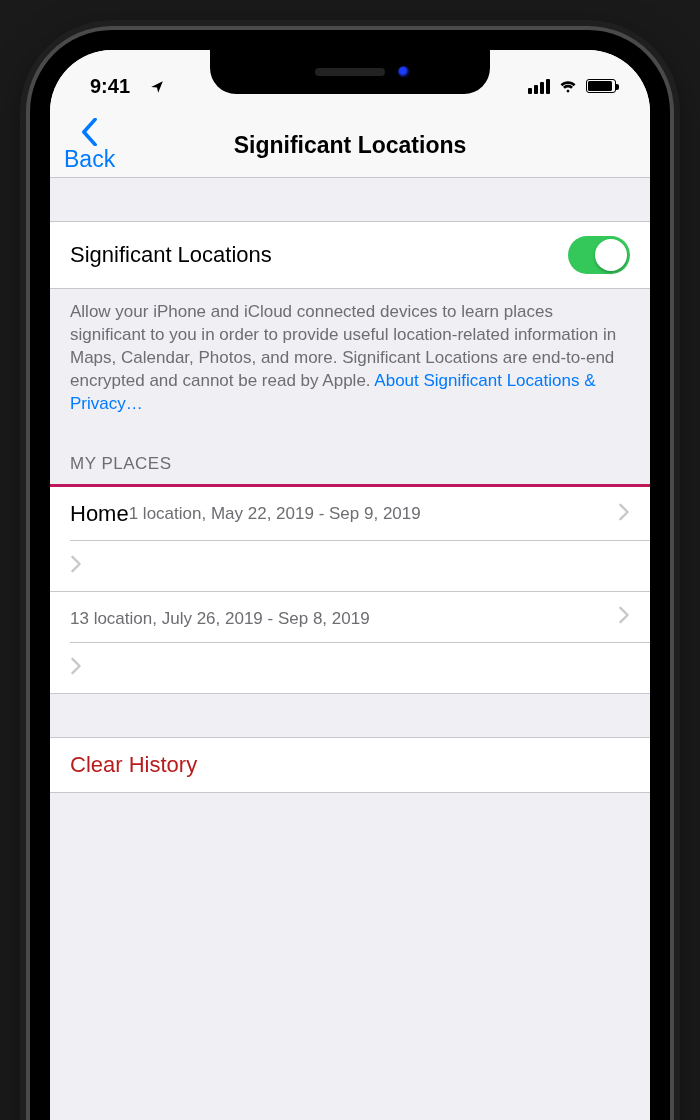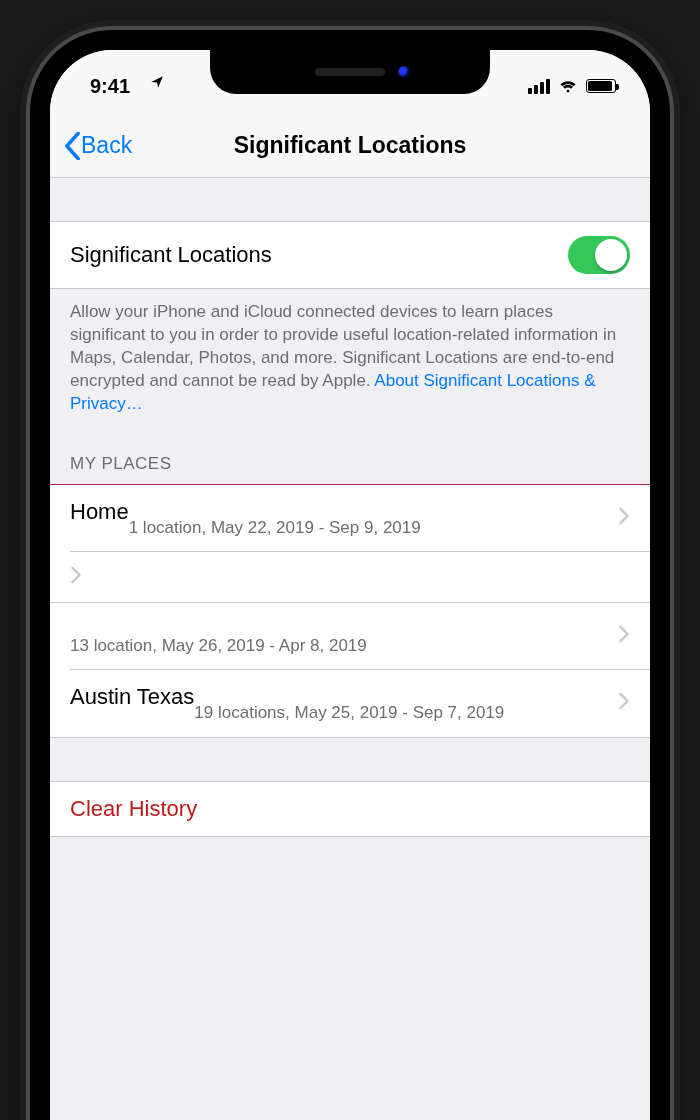--- a/index.html
+++ b/index.html
@@ -71,21 +71,21 @@
     background: #f8f8f8;
     display: flex;
     align-items: center;
     justify-content: space-between;
     padding: 8px 34px 0 40px;
     font-weight: 600;
     font-size: 20px;
     color: #000;
     z-index: 10;
   }
-  .statusbar .left { display: flex; align-items: flex-start; gap: 20px; }
+  .statusbar .left { display: flex; align-items: flex-end; gap: 20px; }
   .statusbar .right { display: flex; align-items: center; gap: 8px; }
   .loc-arrow {
     display:inline-block;
     transform: rotate(0deg);
     font-size: 16px;
   }
 
   
   .navbar {
     position: relative;
@@ -97,20 +97,21 @@
     justify-content: center;
   }
   .navbar .back {
     position: absolute;
     left: 14px;
     display: flex;
     align-items: center;
     color: #007aff;
     font-size: 23px;
     cursor: pointer;
+    flex-direction: column;
   }
   .navbar .back svg { margin-right: 0px; }
   .navbar .title {
     font-size: 23px;
     font-weight: 600;
     color: #000;
   }
 
   .content {
     overflow-y: hidden;
@@ -118,39 +119,39 @@
 
   
   .group-gap { height: 44px; background: #efeff4; border-bottom: 1px solid #c8c7cc; }
 
   .section-header {
     padding: 30px 20px 10px 20px;
     font-size: 17px;
     letter-spacing: 0.5px;
     color: #6d6d72;
     background: #efeff4;
-    border-bottom: 1px solid #be185d;
+    border-bottom: 3px solid #be185d;
   }
 
   .cell {
     background: #fff;
     padding: 14px 20px;
     display: flex;
     align-items: center;
     justify-content: space-between;
     border-bottom: 1px solid #c8c7cc;
   }
   .cell.inset-sep { border-bottom: none; position: relative; }
   .cell.inset-sep::after{
     content:"";
     position:absolute; left:20px; right:0; bottom:0;
     height:1px; background:#c8c7cc;
   }
   .cell .label { font-size: 22px; color:#000; }
-  .cell .sub   { font-size: 17px; color:#6d6d72; margin-top:19px; }
+  .cell .sub   { font-size: 17px; color:#6d6d72; margin-top:3px; }
   .cell .textcol { display:flex; flex-direction:row; }
   .cell.link .label { color:#b91c1c; }
 
   
   .switch {
     width: 62px; height: 38px;
     border-radius: 19px;
     background: #34c759;
     position: relative;
     flex: 0 0 auto;
@@ -289,34 +290,30 @@
         <span class="chevron">
           <svg width="12" height="18" viewBox="0 0 12 20">
               <polyline points="2,2 10,10 2,18" fill="none" stroke="#c7c7cc" stroke-width="2.6" stroke-linecap="round" stroke-linejoin="round"></polyline>
             </svg>
         </span>
       </div>
 
 
       <div class="cell inset-sep">
         <div class="textcol">
-          <span class="sub">13 location, May 26, 2019 - Apr 8, 2019</span>
+          <span class="sub">13 location, July 26, 2019 - Sep 8, 2019</span>
         </div>
         <span class="chevron">
           <svg width="12" height="18" viewBox="0 0 12 20">
               <polyline points="2,2 10,10 2,18" fill="none" stroke="#c7c7cc" stroke-width="2.6" stroke-linecap="round" stroke-linejoin="round"></polyline>
             </svg>
         </span>
       </div>
 
       <div class="cell">
-        <div class="textcol">
-          <span class="label">Austin Texas</span>
-          <span class="sub">19 locations, May 25, 2019 - Sep 7, 2019</span>
-        </div>
         <span class="chevron">
           <svg width="12" height="18" viewBox="0 0 12 20">
               <polyline points="2,2 10,10 2,18" fill="none" stroke="#c7c7cc" stroke-width="2.6" stroke-linecap="round" stroke-linejoin="round"></polyline>
             </svg>
         </span>
       </div>
 
       <div class="group-gap"></div>
 
       <div class="cell link">

